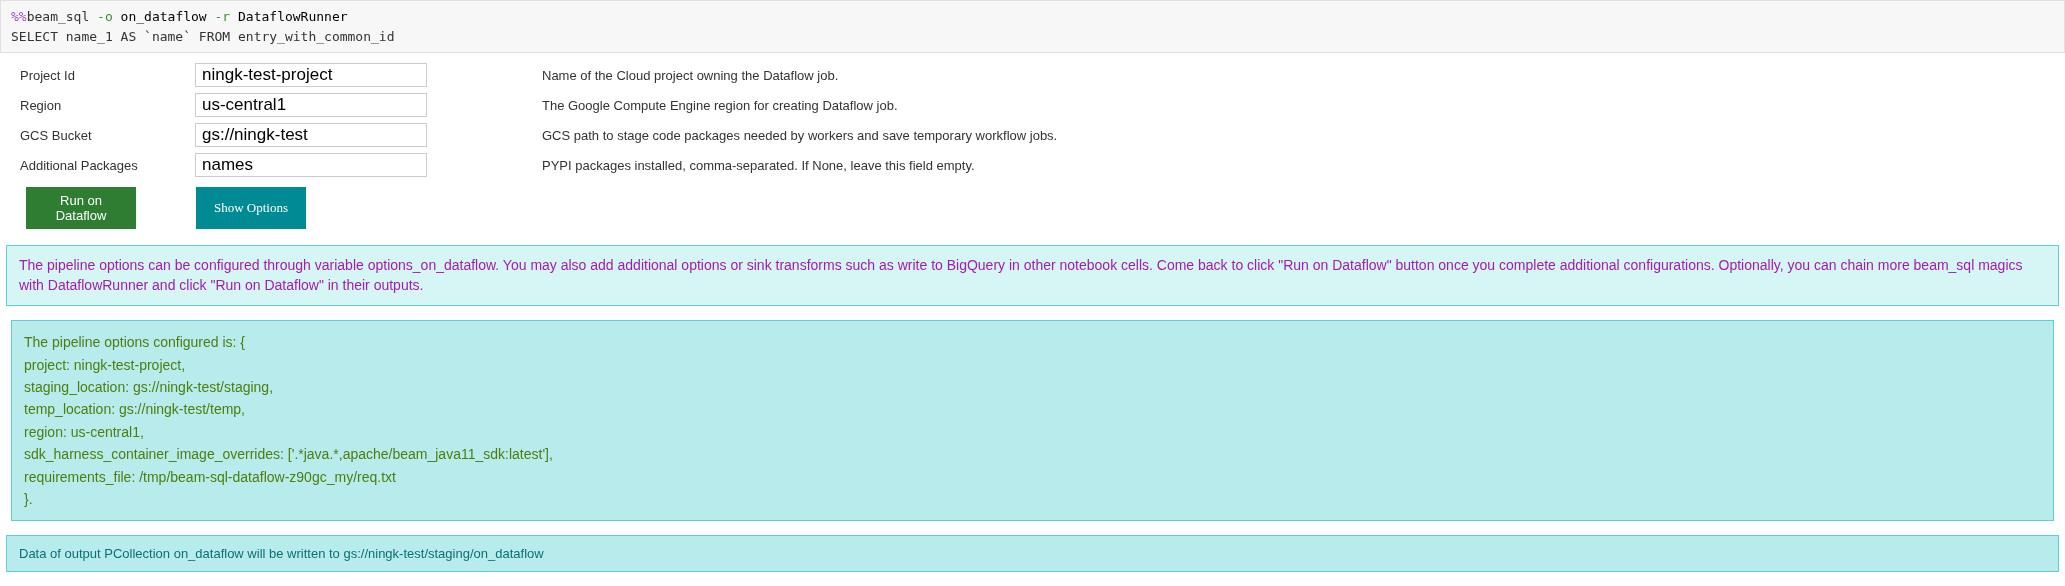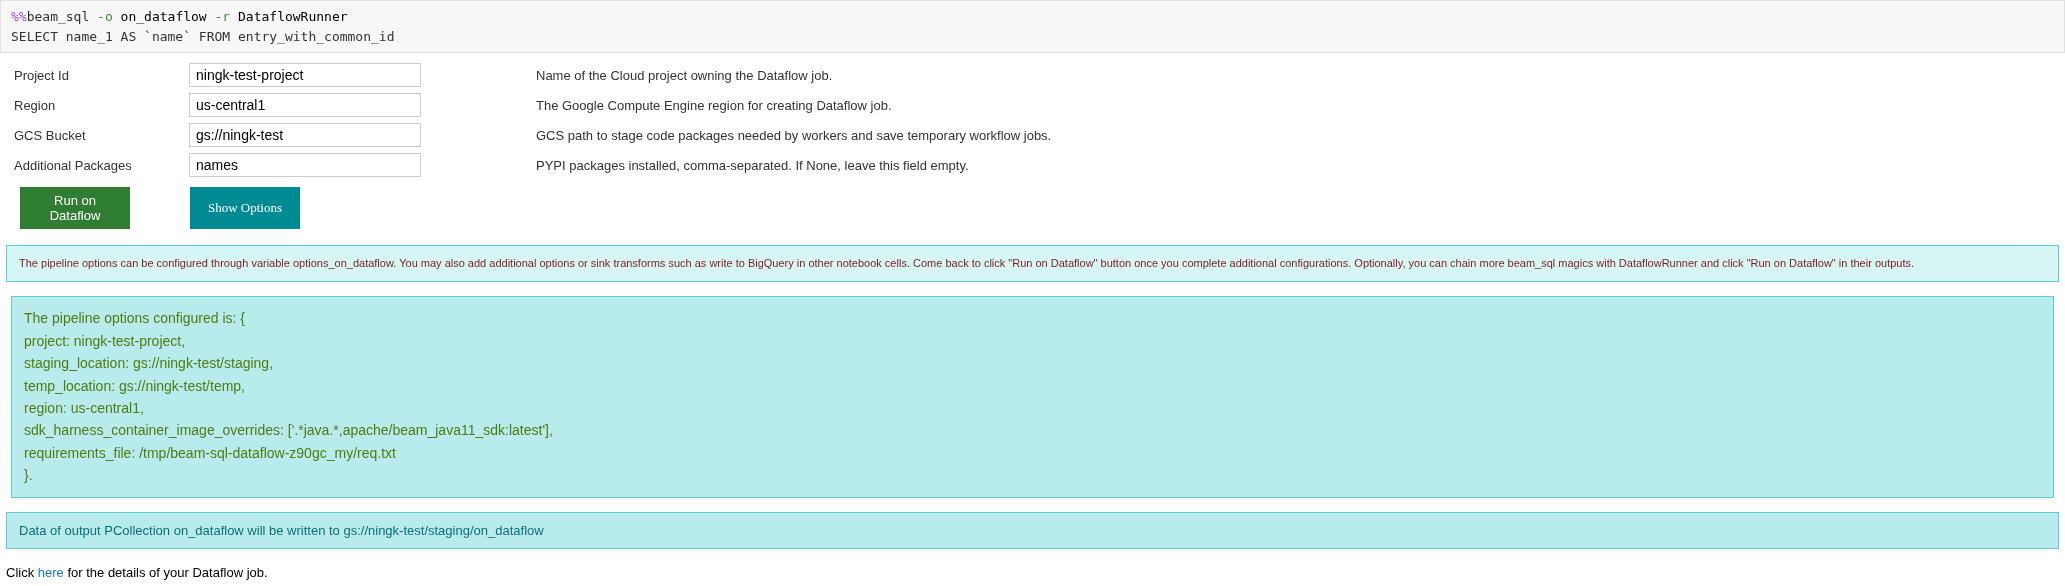--- a/index.html
+++ b/index.html
@@ -17,38 +17,38 @@
       font-size: 13px;
       line-height: 1.5;
       white-space: pre;
       color: #333;
     }
     .magic { color: #9b4dca; }
     .flag { color: #388e3c; }
     .arg { color: #000000; }
     
     .form-area {
-      padding: 10px 6px 8px 14px;
+      padding: 10px 6px 8px 20px;
     }
     .form-row {
       display: flex;
       align-items: center;
       margin-bottom: 6px;
     }
     .form-label {
       width: 175px;
       font-size: 13px;
       color: #333;
     }
     .form-input {
       width: 232px;
       height: 24px;
       padding: 2px 6px;
       border: 1px solid #ccc;
-      font-size: 14px;
+      font-size: 17px;
       font-family: inherit;
       background: #fff;
     }
     .form-desc {
       margin-left: 115px;
       font-size: 13px;
       color: #333;
       text-align: center;
     }
     .btn-row {
@@ -67,22 +67,22 @@
       text-align: center;
     }
     .btn-green { background: #2e7d32; }
     .btn-teal { background: #008b94; font-family: Liberation Serif, serif; }
     
     .info-box {
       margin: 8px 6px;
       padding: 10px 12px;
       border: 1px solid #5fcfd6;
       background: #d6f5f5;
-      color: #7f1d1d;
-      font-size: 11px;
+      color: #a21caf;
+      font-size: 14px;
       line-height: 1.4;
     }
     .config-box {
       margin: 14px 11px;
       padding: 10px 12px;
       border: 1px solid #5fcfd6;
       background: #b8ecec;
       color: #4d7c0f;
       font-size: 14px;
       line-height: 1.6;

